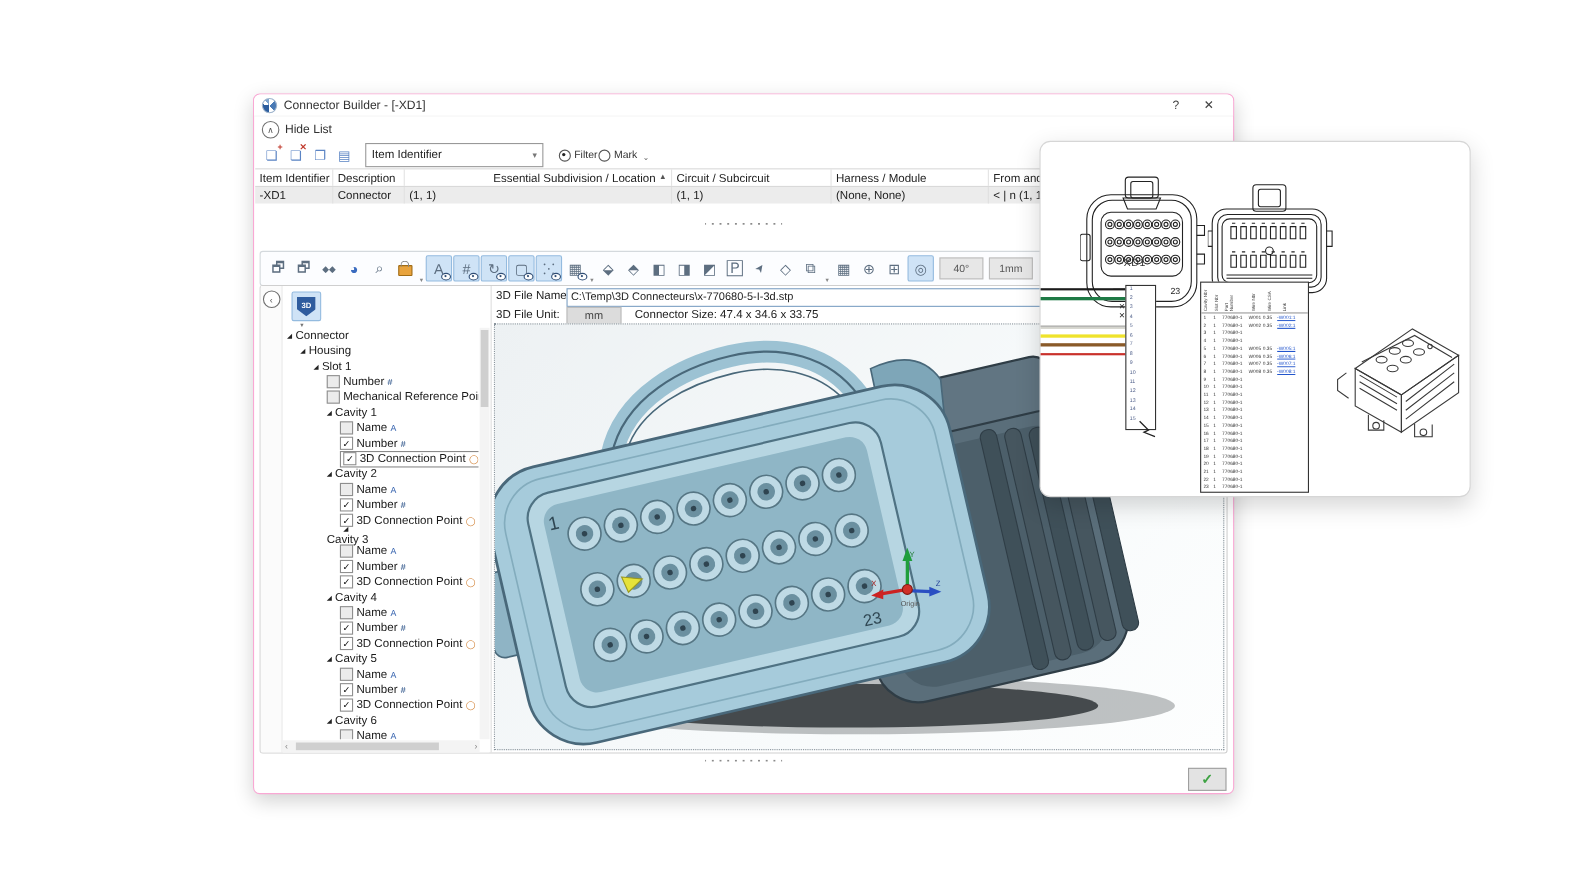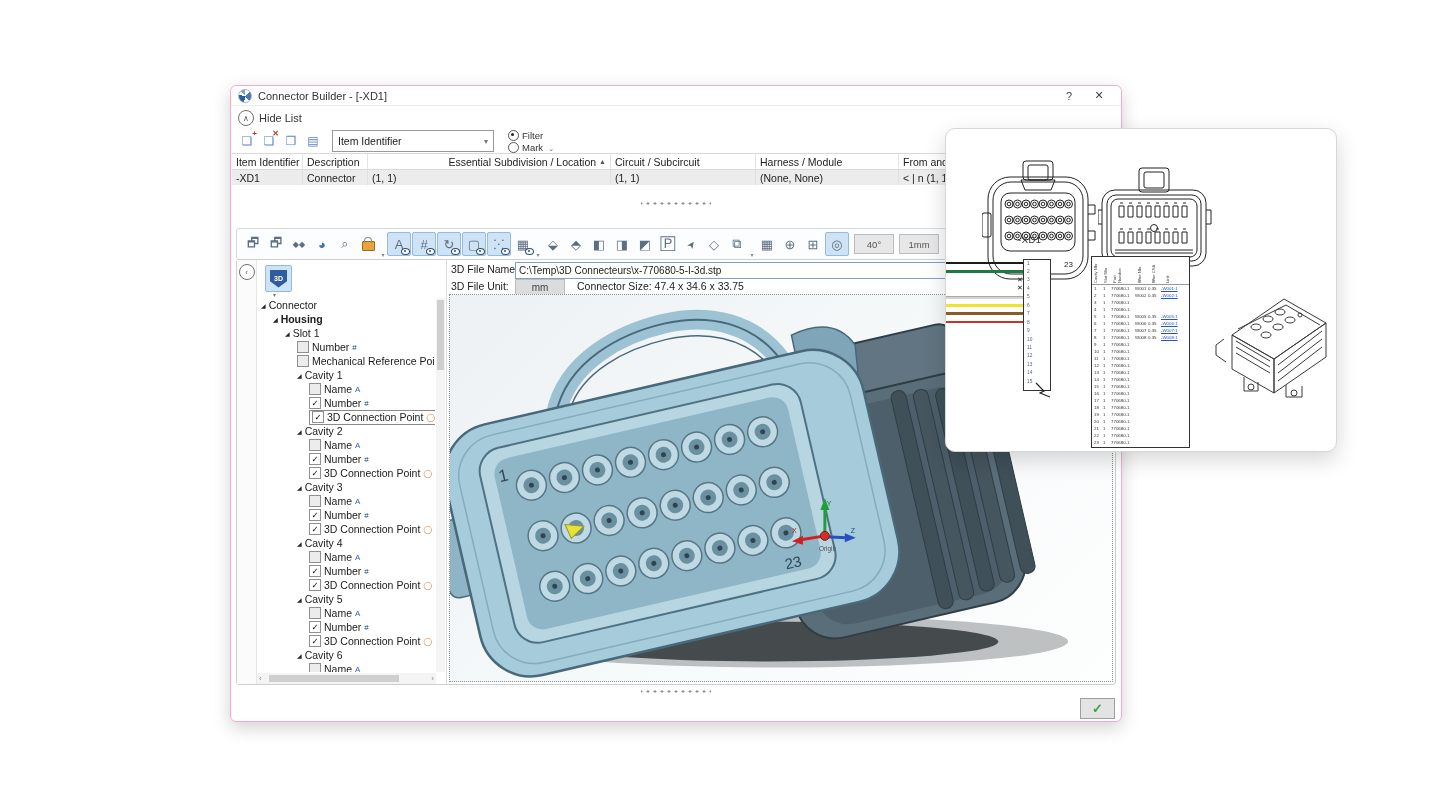--- a/index.html
+++ b/index.html
@@ -13,21 +13,21 @@
   .hide-row{position:absolute;left:7px;top:24px;display:flex;align-items:center;gap:5px;font-size:11px;color:#333}
   .circle-btn{width:14px;height:14px;border:1px solid #6f6f6f;border-radius:50%;display:flex;align-items:center;justify-content:center;font-size:8px;color:#555;background:#fff}
   
   .list-toolbar{position:absolute;left:7px;top:43px;height:24px;display:flex;align-items:center;gap:4px}
   .lt-icon{width:18px;height:18px;position:relative;display:flex;align-items:center;justify-content:center;font-size:12px;color:#5b84c4}
   .lt-icon .badge{position:absolute;right:-1px;top:-3px;font-size:8px;color:#c0392b;font-weight:bold}
   .lt-select{width:150px;height:20px;border:1px solid #999;background:#fff;font-size:10.5px;display:flex;align-items:center;padding:0 5px;color:#222;margin-left:6px}
   .lt-select .car{margin-left:auto;color:#777;font-size:8px}
   .lt-search{width:232px;height:18px;border:1px solid #999;font-size:10.5px;padding:0 5px;margin-left:10px;color:#222;font-family:"Liberation Sans",sans-serif}
   .lt-search::placeholder{font-style:italic;color:#8a8a8a}
-  .radio-col{display:flex;flex-direction:column;gap:1px;margin-left:10px;font-size:9.5px;color:#333}
+  .radio-col{display:flex;flex-direction:row;gap:1px;margin-left:10px;font-size:9.5px;color:#333}
   .radio{display:flex;align-items:center;gap:3px}
   .rdot{width:9px;height:9px;border:1px solid #555;border-radius:50%;background:#fff;position:relative}
   .rdot.sel::after{content:"";position:absolute;left:2px;top:2px;width:3px;height:3px;border-radius:50%;background:#222}
   .ov-chev{font-size:7px;color:#666;margin-left:2px;align-self:flex-end}
   
   .ltable{position:absolute;left:1px;top:67px;right:1px;height:49px;font-size:10.5px}
   .lt-head{display:flex;height:15px;align-items:center;border-top:1px solid #d9d9d9;border-bottom:1px solid #d9d9d9;color:#222}
   .lt-head .c, .lt-row .c{padding:0 4px;white-space:nowrap;overflow:hidden;border-right:1px solid #e3e3e3;height:100%;display:flex;align-items:center}
   .lt-row{display:flex;height:15px;align-items:center;background:#ececec;color:#222}
   .sortmark{font-size:7px;color:#555;margin-left:3px}
@@ -262,21 +262,21 @@
         <span class="tree-ovchev">▾</span>
       </div>
       <div class="tree" id="tree">
           <div class="trow" style="padding-left: 2px;">
             <span style="display: inline-flex; align-items: center;">
               <span class="tri">◢</span>
               <span class="tlabel">Connector</span>
             </span>
           </div>
           <div class="trow" style="padding-left: 14px;">
-            <span style="display: inline-flex; align-items: center; font-weight: bold;">
+            <span style="display: inline-flex; align-items: center;">
               <span class="tri">◢</span>
               <span class="tlabel">Housing</span>
             </span>
           </div>
           <div class="trow" style="padding-left: 26px;">
             <span style="display: inline-flex; align-items: center;">
               <span class="tri">◢</span>
               <span class="tlabel">Slot 1</span>
             </span>
           </div>
@@ -341,21 +341,21 @@
             </span>
           </div>
           <div class="trow" style="padding-left: 50px;">
             <span style="display: inline-flex; align-items: center;">
               <span class="cb on">✓</span>
               <span class="tlabel">3D Connection Point</span>
               <span class="mini" style="color: rgb(207, 122, 42);">◯</span>
             </span>
           </div>
           <div class="trow" style="padding-left: 38px;">
-            <span style="display: inline-flex; align-items: center;">
+            <span style="display: inline-flex; align-items: center; flex-direction: column;">
               <span class="tri">◢</span>
               <span class="tlabel">Cavity 3</span>
             </span>
           </div>
           <div class="trow" style="padding-left: 50px;">
             <span style="display: inline-flex; align-items: center;">
               <span class="cb"></span>
               <span class="tlabel">Name</span>
               <span class="mini" style="color: rgb(58, 102, 176);">A</span>
             </span>

